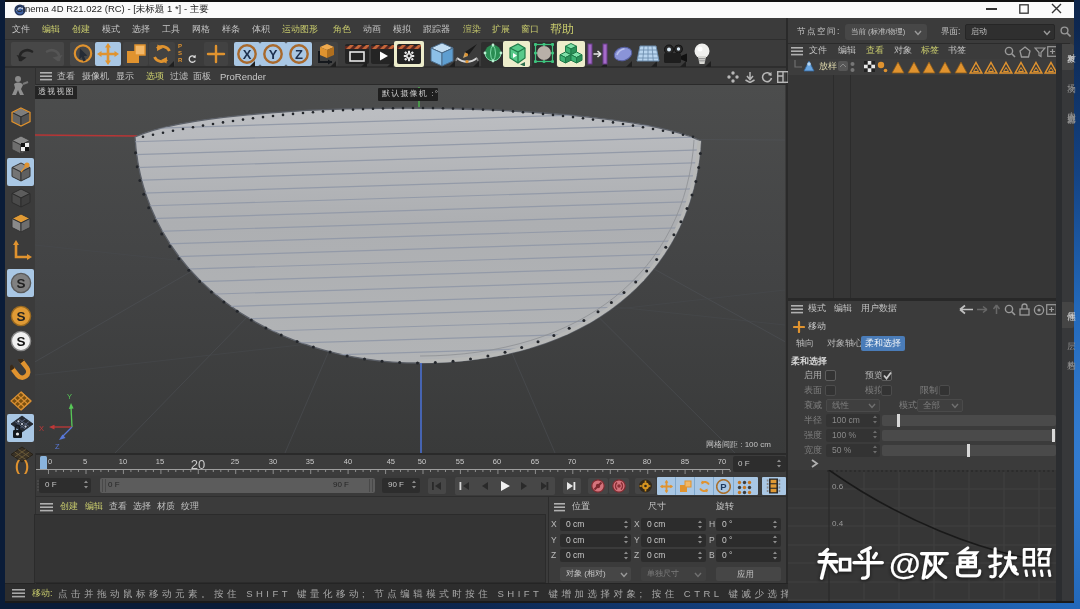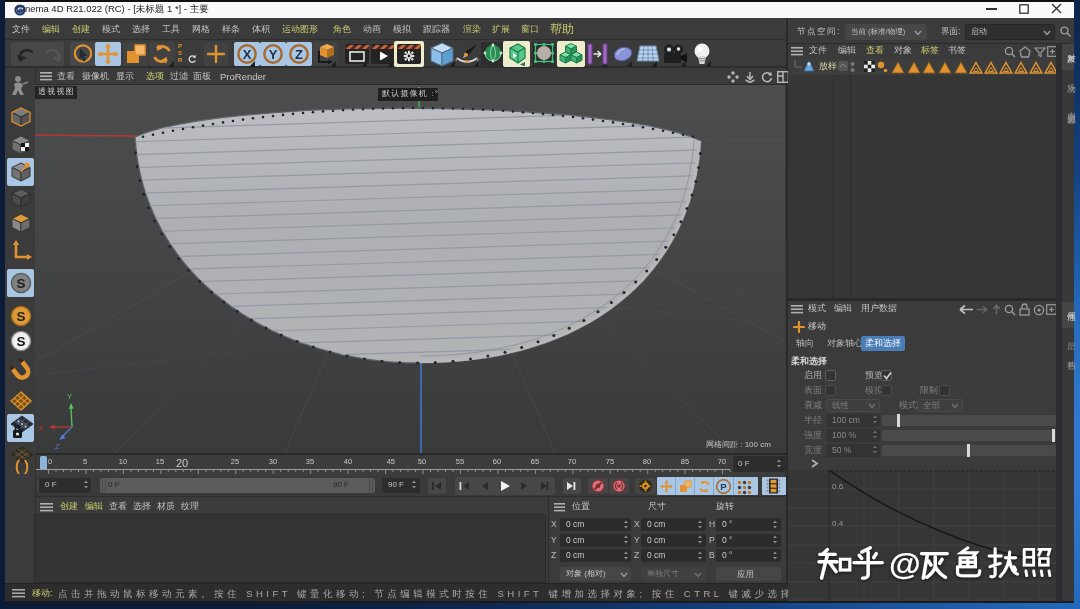--- a/index.html
+++ b/index.html
@@ -616,21 +616,21 @@
 <div class="a" style="left:38px;top:87px;font-size:8px;line-height:10px;color:#c6c6c6;font-weight:normal;letter-spacing:1.2px;white-space:nowrap">透视视图</div>
 <div class="a" style="left:378px;top:88px;width:60px;height:13px;background:#1f1f1f;border-radius:1px"></div>
 <div class="a" style="left:382px;top:89px;font-size:8px;line-height:10px;color:#c9c9c9;font-weight:normal;letter-spacing:1.2px;white-space:nowrap">默认摄像机 :°</div>
 <div class="a" style="left:706px;top:440px;font-size:8px;line-height:10px;color:#c4c4c4;font-weight:normal;white-space:nowrap">网格间距 : 100 cm</div>
 <div class="a" style="left:36px;top:455px;width:750px;height:20px;background:#3c3c3c;"></div>
 <div class="a" style="left:40px;top:456px;width:7px;height:14px;background:#8ab4dd;border-radius:1.5px"></div>
 <div class="a" style="left:40px;top:457px;width:20px;text-align:center;font-size:7.5px;color:#cacaca">0</div>
 <div class="a" style="left:75px;top:457px;width:20px;text-align:center;font-size:7.5px;color:#cacaca">5</div>
 <div class="a" style="left:113px;top:457px;width:20px;text-align:center;font-size:7.5px;color:#cacaca">10</div>
 <div class="a" style="left:150px;top:457px;width:20px;text-align:center;font-size:7.5px;color:#cacaca">15</div>
-<div class="a" style="left:176px;top:457px;width:20px;font-size:11px;color:#cacaca">20</div>
+<div class="a" style="left:188px;top:457px;width:20px;text-align:center;font-size:13px;color:#cacaca">20</div>
 <div class="a" style="left:225px;top:457px;width:20px;text-align:center;font-size:7.5px;color:#cacaca">25</div>
 <div class="a" style="left:263px;top:457px;width:20px;text-align:center;font-size:7.5px;color:#cacaca">30</div>
 <div class="a" style="left:300px;top:457px;width:20px;text-align:center;font-size:7.5px;color:#cacaca">35</div>
 <div class="a" style="left:338px;top:457px;width:20px;text-align:center;font-size:7.5px;color:#cacaca">40</div>
 <div class="a" style="left:375px;top:457px;width:20px;text-align:right;font-size:7.5px;color:#cacaca">45</div>
 <div class="a" style="left:412px;top:457px;width:20px;text-align:center;font-size:7.5px;color:#cacaca">50</div>
 <div class="a" style="left:450px;top:457px;width:20px;text-align:center;font-size:7.5px;color:#cacaca">55</div>
 <div class="a" style="left:487px;top:457px;width:20px;text-align:center;font-size:7.5px;color:#cacaca">60</div>
 <div class="a" style="left:525px;top:457px;width:20px;text-align:center;font-size:7.5px;color:#cacaca">65</div>
 <div class="a" style="left:562px;top:457px;width:20px;text-align:center;font-size:7.5px;color:#cacaca">70</div>

